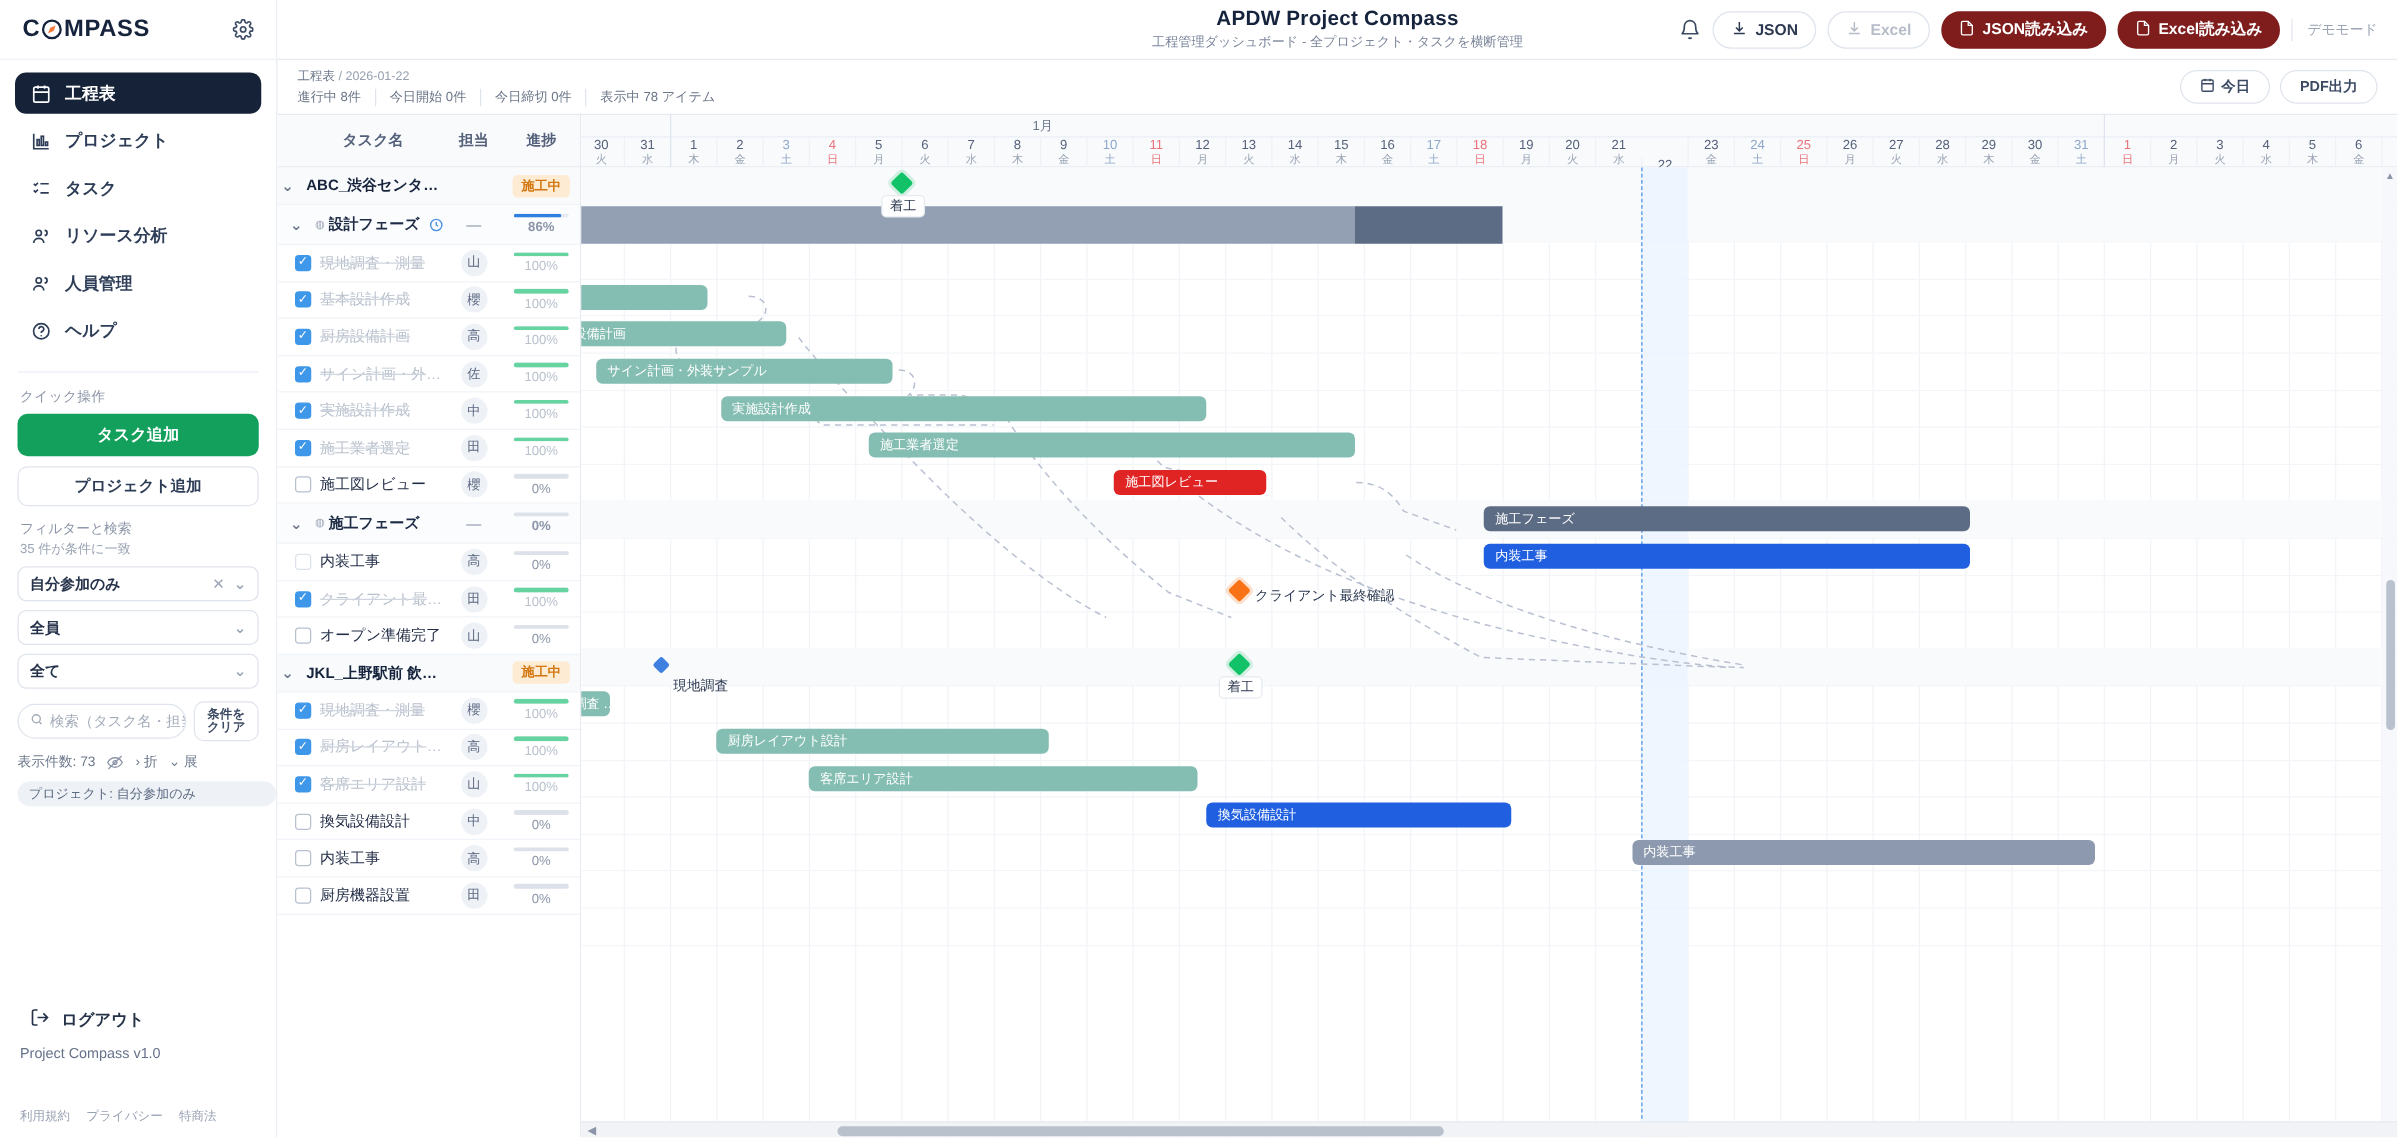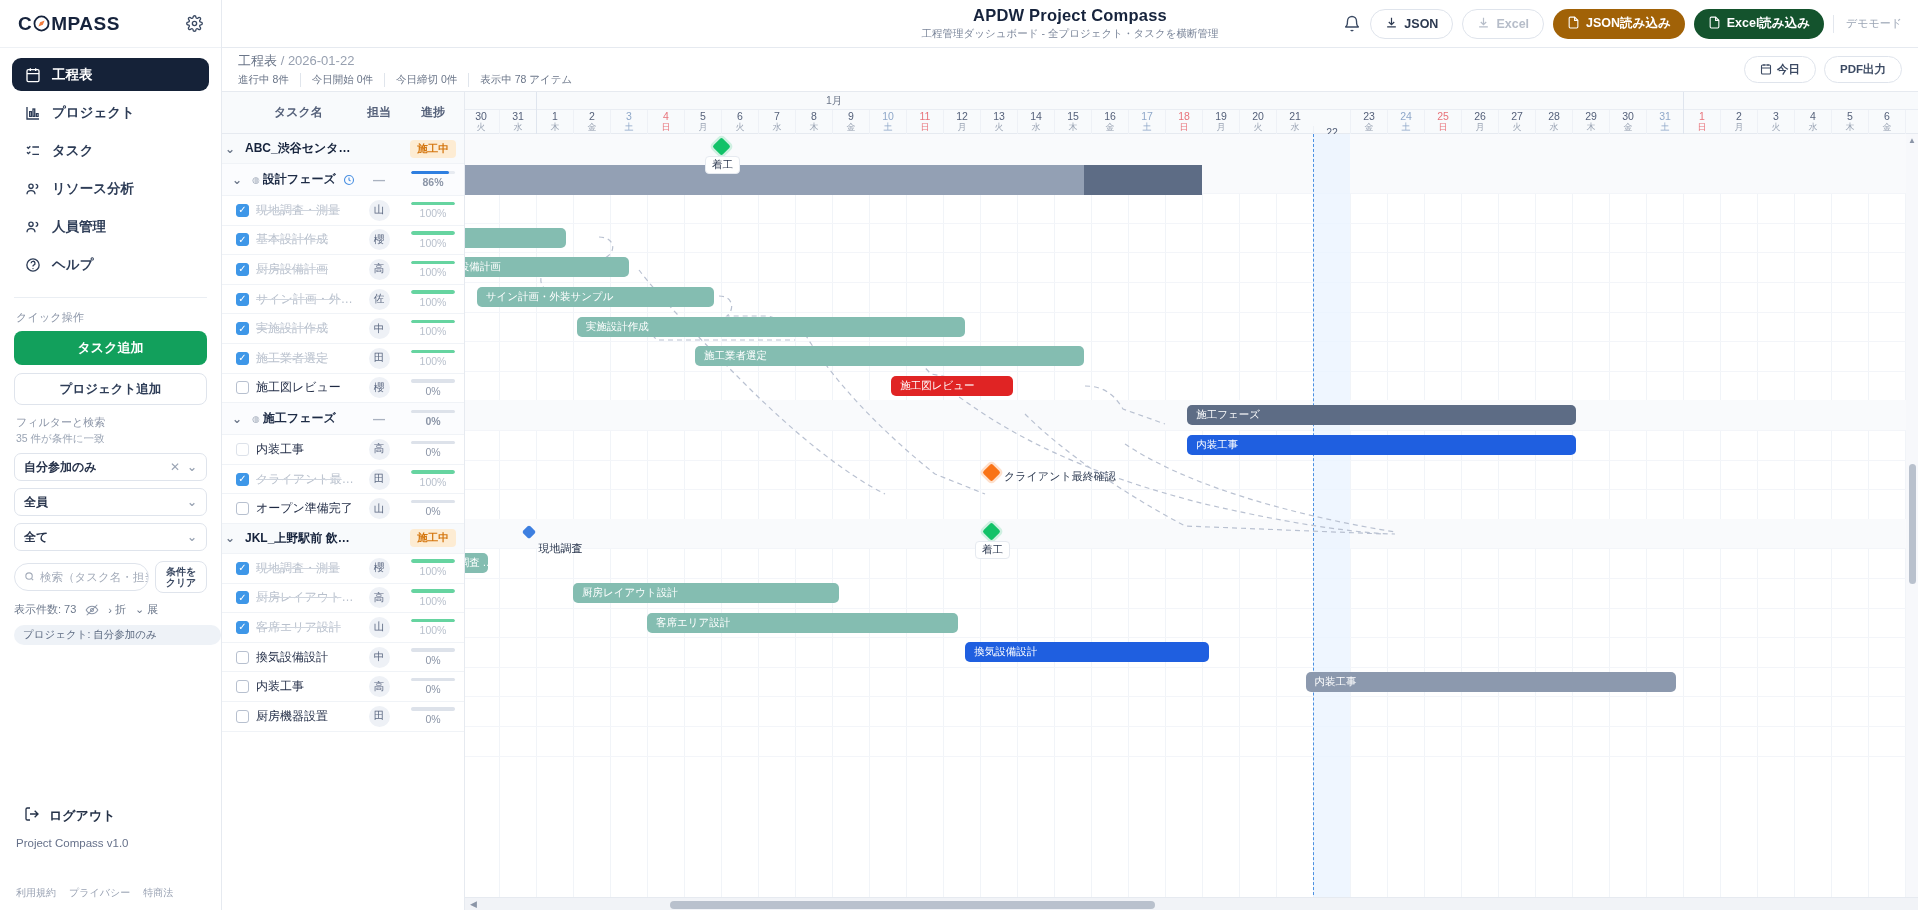--- a/index.html
+++ b/index.html
@@ -86,29 +86,29 @@
   .title-block h1 { font-size: 16.5px; font-weight: bold; color: #16233c; letter-spacing: .2px;}
   .title-block p { font-size: 10.5px; color: #7b869a; margin-top: 2px; }
   .top-actions { margin-left: auto; display: flex; align-items: center; gap: 9px; }
   .bell { color: #3b4a63; cursor: pointer; line-height: 0; }
   .pill {
     height: 30px; border-radius: 15px; display: flex; align-items: center; gap: 6px;
     padding: 0 14px; font-size: 12.5px; cursor: pointer; font-weight: bold;
   }
   .pill.ghost { border: 1px solid #dfe4ec; background: #fff; color: #2c3950; }
   .pill.ghost.dim { color: #b6bdc9; }
-  .pill.dark { background: #a16207; color: #fff; }
-  .pill.gray { background: #14532d; color: #fff; }
+  .pill.dark { background: #7f1d1d; color: #fff; }
+  .pill.gray { background: #7f1d1d; color: #fff; }
   .demo { font-size: 11px; color: #9aa4b4; border-left: 1px solid #e3e7ee; padding-left: 12px; height:18px; display:flex; align-items:center;}
 
   .subbar {
     height: 44px; border-bottom: 1px solid #e6eaf0; display: flex; align-items: center;
     padding: 0 16px; background: #fff;
   }
-  .crumbs { font-size: 13px; color: #97a0b0; }
+  .crumbs { font-size: 10px; color: #97a0b0; }
   .crumbs b { color: #6b7689; font-weight: normal; }
   .stats { font-size: 10.5px; color: #6b7689; margin-top: 3px; display: flex; gap: 0; align-items: flex-end; }
   .stats i { font-style: normal; padding: 0 11px; border-left: 1px solid #e0e5ec; }
   .stats i:first-child { padding-left: 0; border-left: none; }
   .subbar-right { margin-left: auto; display: flex; gap: 8px; }
   .sb-pill {
     height: 27px; border: 1px solid #dfe4ec; border-radius: 14px; background: #fff;
     display: flex; align-items: center; gap: 5px; padding: 0 15px; font-size: 11.5px;
     color: #3c4a63; cursor: pointer; font-weight: bold;
   }

